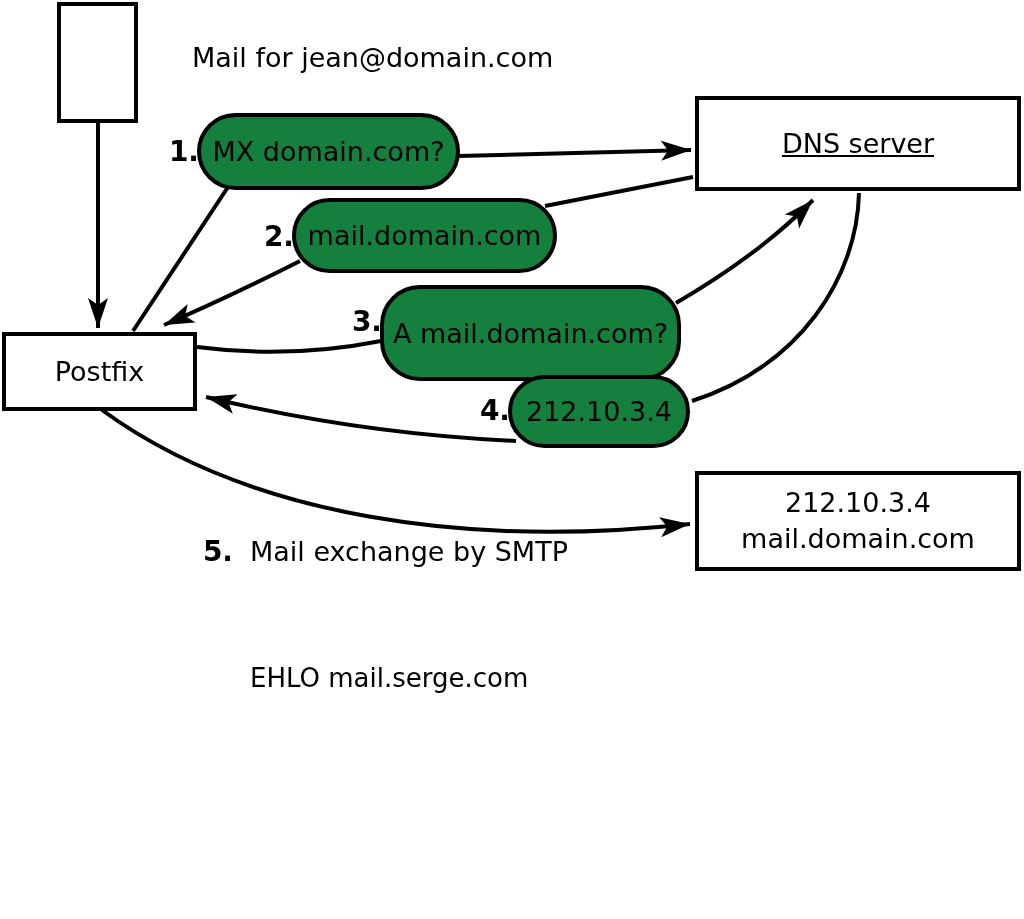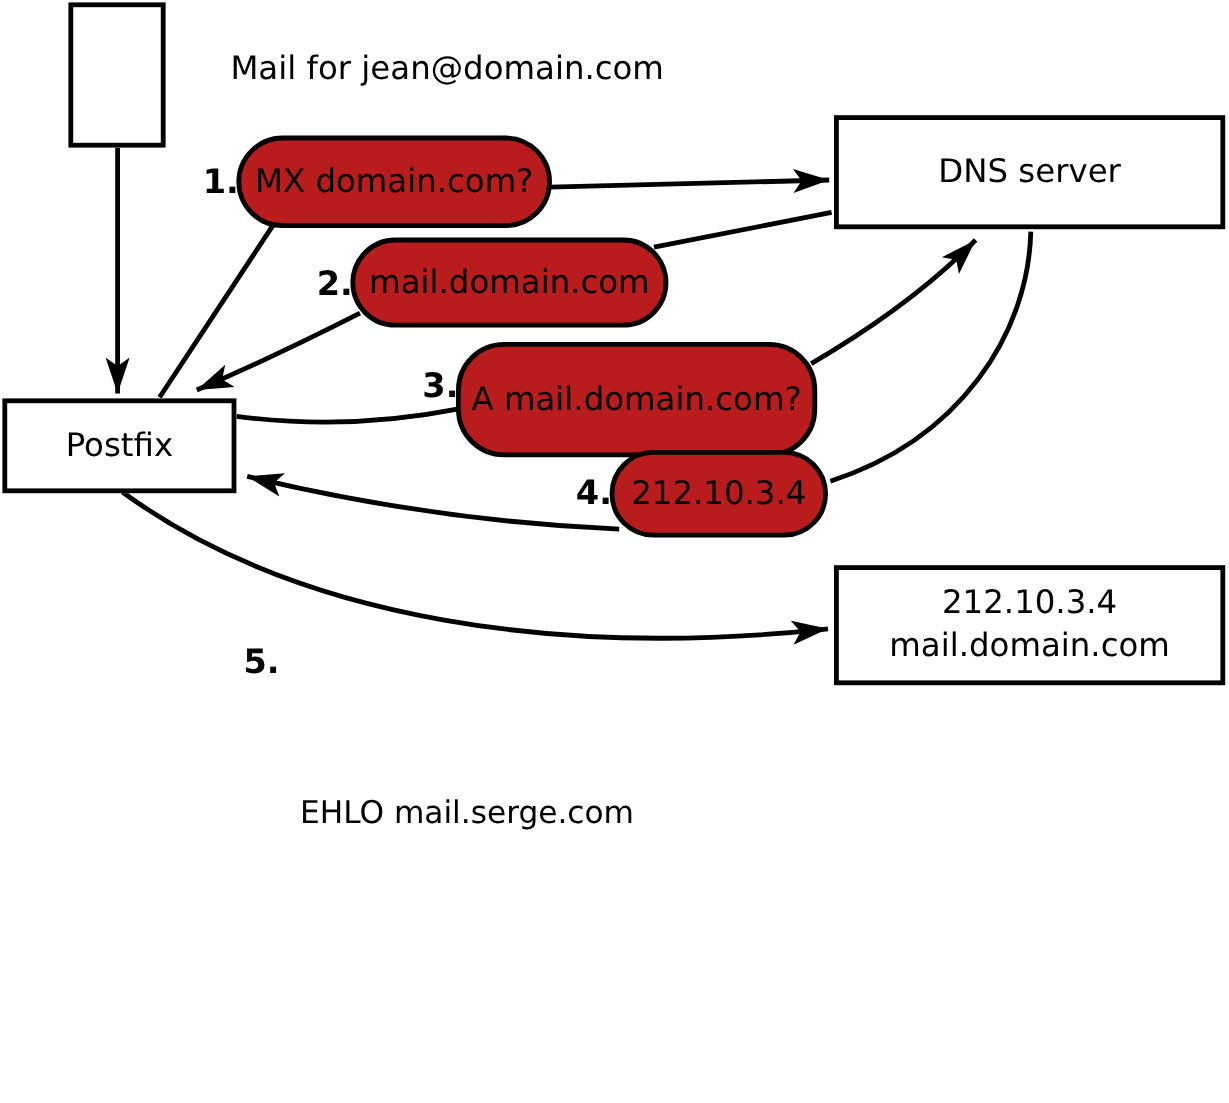--- a/index.html
+++ b/index.html
@@ -30,21 +30,21 @@
     align-items: center;
     justify-content: center;
     text-align: center;
     font-size: 27px;
     line-height: 1.32;
   }
   .pill {
     position: absolute;
     box-sizing: border-box;
     border: 4px solid #000000;
-    background: #b91c1c;
+    background: #15803d;
     border-radius: 40px;
     display: flex;
     align-items: center;
     justify-content: center;
     font-size: 27px;
     white-space: nowrap;
   }
   .num {
     position: absolute;
     font-size: 28px;
@@ -97,21 +97,21 @@
   </svg>
 
   <div class="box" style="left:57px; top:2px; width:81px; height:121px;"></div>
 
   <div class="freetext" style="left:164px; top:42px;margin-left:28px;">Mail for jean@domain.com</div>
 
   <div class="box" style="left:2px; top:332px; width:195px; height:79px;">
     <span>Postfix</span>
   </div>
 
-  <div class="box" style="left:695px; top:96px; width:326px; height:95px;">
+  <div class="box" style="left:695px; top:96px; width:326px; height:95px;text-decoration:underline;">
     <span>DNS server</span>
   </div>
 
   <div class="box" style="left:695px; top:471px; width:326px; height:100px; flex-direction:column;">
     <div>212.10.3.4</div>
     <div>mail.domain.com</div>
   </div>
 
   <div class="num" style="left:154px; top:136px; width:45px;">1.</div>
   <div class="pill" style="left:197px; top:113px; width:263px; height:77px;">
@@ -127,20 +127,21 @@
   <div class="pill" style="left:380px; top:285px; width:301px; height:96px;">
     <span>A mail.domain.com?</span>
   </div>
 
   <div class="num" style="left:465px; top:395px; width:45px;">4.</div>
   <div class="pill" style="left:508px; top:375px; width:182px; height:73px;">
     <span>212.10.3.4</span>
   </div>
 
   <div class="num" style="left:188px; top:536px; width:45px;">5.</div>
+  <div class="freetext" style="left:250px; top:536px;">Mail exchange by SMTP</div>
 
   <div id="smtp-block">
     <div class="smtp-line">EHLO mail.serge.com</div>
     
     
     
     
     
     
     

